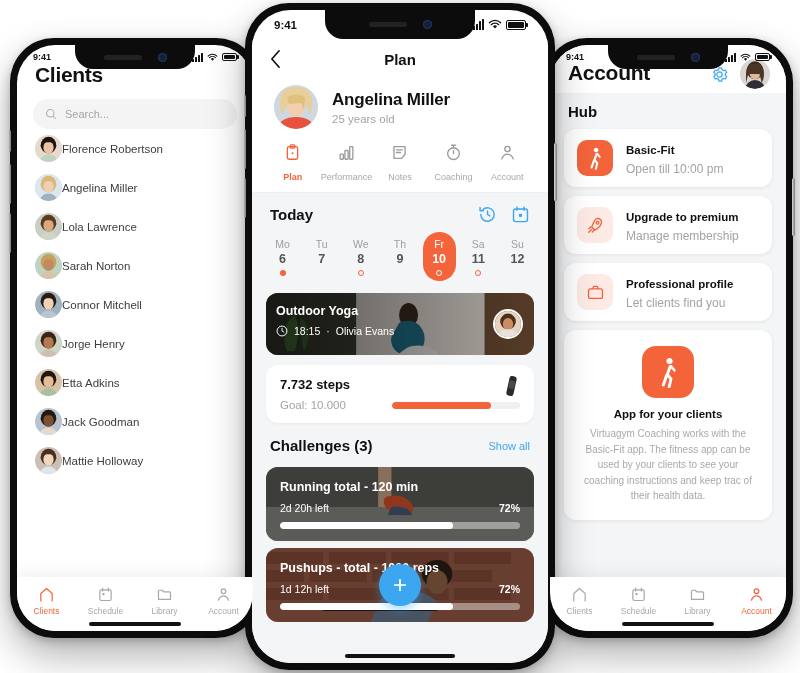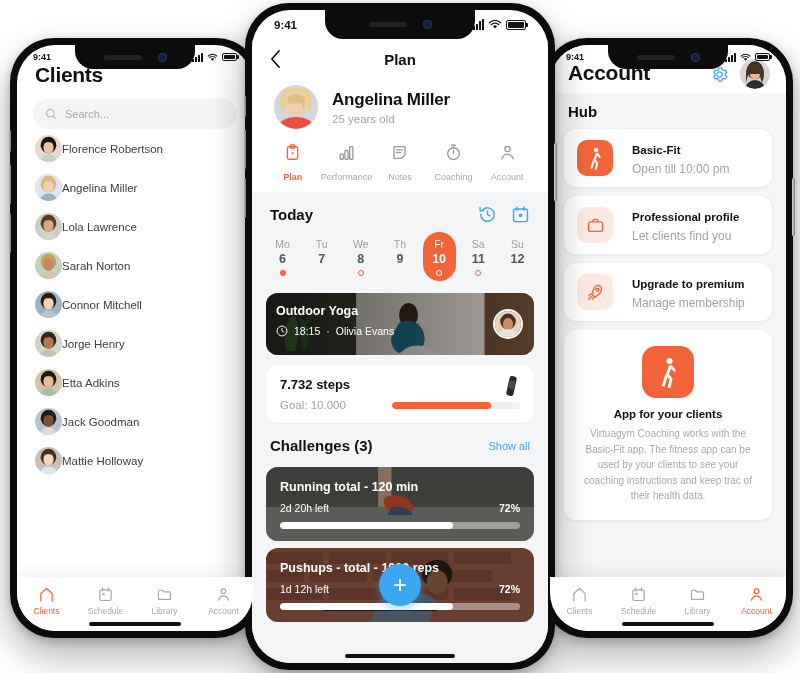--- a/index.html
+++ b/index.html
@@ -196,21 +196,21 @@
   #phone-right .statusbar { height: 24px; padding: 0 16px; font-size: 9px; }
   #phone-right .acct-head {
     display: flex; align-items: center; justify-content: flex-end; gap: 12px;
     padding: 14px 16px 0 16px; position: relative; height: 44px;
   }
   #phone-right .acct-head .title { position: absolute; left: 18px; top: 16px; font-size: 21px; }
   #phone-right .acct-head .avatar { width: 30px; height: 30px; }
   #phone-right .sub { font-size: 15px; font-weight: bold; color: #111; padding: 10px 18px 0 18px; }
   .hub-row {
     margin: 9px 14px 0 14px; background: #fff; border-radius: 12px;
-    display: flex; align-items: center; gap: 19px; padding: 11px 13px;
+    display: flex; align-items: center; gap: 13px; padding: 11px 13px;
     box-shadow: 0 1px 4px rgba(0,0,0,.07);
   }
   .hub-row .ic { width: 36px; height: 36px; border-radius: 10px; flex: none;
                  display: flex; align-items: center; justify-content: center; }
   .hub-row .h1 { font-size: 11.5px; font-weight: bold; color: #111; }
   .hub-row .h2 { font-size: 12px; color: #a3a3a3; margin-top: 4px; }
   .app-card {
     margin: 9px 14px 0 14px; background: #fff; border-radius: 12px; padding: 14px 14px 16px 14px;
     text-align: center; box-shadow: 0 1px 4px rgba(0,0,0,.07);
   }
@@ -545,37 +545,37 @@
       <path d="M16 10.5 12.5 20l4 4.5-2 8.5 3-.2 2-9.4-3.6-4.2 2.2-5.6 3.8 4 .8-2.6-4-5z" fill="#fff"></path>
       <path d="M12.2 19.6 8.6 31l2.8.4 3.4-10.2z" fill="#fff"></path>
               </svg>
             </span>
                  <span><span class="h1">Basic-Fit</span>
                  <span class="h2" style="display:block">Open till 10:00 pm</span></span>
           </div>
           <div class="hub-row">
             <span class="ic" style="background:#fdeae4">
               <svg width="19" height="19" viewBox="0 0 24 24">
-      <rect x="3.2" y="7.5" width="17.6" height="12" rx="2.4" fill="none" stroke="#f3643b" stroke-width="1.7"></rect>
-      <path d="M9 7.5V5.8a1.6 1.6 0 0 1 1.6-1.6h2.8A1.6 1.6 0 0 1 15 5.8v1.7" fill="none" stroke="#f3643b" stroke-width="1.7"></path>
-              </svg>
-            </span>
-                 <span><span class="h1">Professional profile</span>
-                 <span class="h2" style="display:block">Let clients find you</span></span>
+      <path d="M13.6 3.4c3.6-1.2 7 2.2 5.8 5.8-1 3-5 7-8.4 8.6l-3.8-3.8C8.8 10.6 10.6 4.4 13.6 3.4z" fill="none" stroke="#f3643b" stroke-width="1.7" stroke-linejoin="round"></path>
+      <circle cx="14.6" cy="8.6" r="1.8" fill="none" stroke="#f3643b" stroke-width="1.6"></circle>
+      <path d="M7 17 3.4 20.6M6 14l-2.4 2M10 18l-2 2.4" fill="none" stroke="#f3643b" stroke-width="1.7" stroke-linecap="round"></path>
+              </svg>
+            </span>
+                 <span><span class="h1">Upgrade to premium</span>
+                 <span class="h2" style="display:block">Manage membership</span></span>
           </div>
           <div class="hub-row">
             <span class="ic" style="background:#fdeae4">
               <svg width="19" height="19" viewBox="0 0 24 24">
-      <path d="M13.6 3.4c3.6-1.2 7 2.2 5.8 5.8-1 3-5 7-8.4 8.6l-3.8-3.8C8.8 10.6 10.6 4.4 13.6 3.4z" fill="none" stroke="#f3643b" stroke-width="1.7" stroke-linejoin="round"></path>
-      <circle cx="14.6" cy="8.6" r="1.8" fill="none" stroke="#f3643b" stroke-width="1.6"></circle>
-      <path d="M7 17 3.4 20.6M6 14l-2.4 2M10 18l-2 2.4" fill="none" stroke="#f3643b" stroke-width="1.7" stroke-linecap="round"></path>
-              </svg>
-            </span>
-                 <span><span class="h1">Upgrade to premium</span>
-                 <span class="h2" style="display:block">Manage membership</span></span>
+      <rect x="3.2" y="7.5" width="17.6" height="12" rx="2.4" fill="none" stroke="#f3643b" stroke-width="1.7"></rect>
+      <path d="M9 7.5V5.8a1.6 1.6 0 0 1 1.6-1.6h2.8A1.6 1.6 0 0 1 15 5.8v1.7" fill="none" stroke="#f3643b" stroke-width="1.7"></path>
+              </svg>
+            </span>
+                 <span><span class="h1">Professional profile</span>
+                 <span class="h2" style="display:block">Let clients find you</span></span>
           </div>
         </div>
 
 
       <div class="app-card">
         <div class="bigicon">
           <svg width="30" height="34" viewBox="0 0 30 34">
             <path d="M16.5 3c1.8 0 3.2 1.4 3.2 3.1s-1.4 3.1-3.2 3.1-3.2-1.4-3.2-3.1S14.7 3 16.5 3z" fill="#fff"></path>
             <path d="M16 10.5 12.5 20l4 4.5-2 8.5 3-.2 2-9.4-3.6-4.2 2.2-5.6 3.8 4 .8-2.6-4-5z" fill="#fff"></path>
             <path d="M12.2 19.6 8.6 31l2.8.4 3.4-10.2z" fill="#fff"></path>

